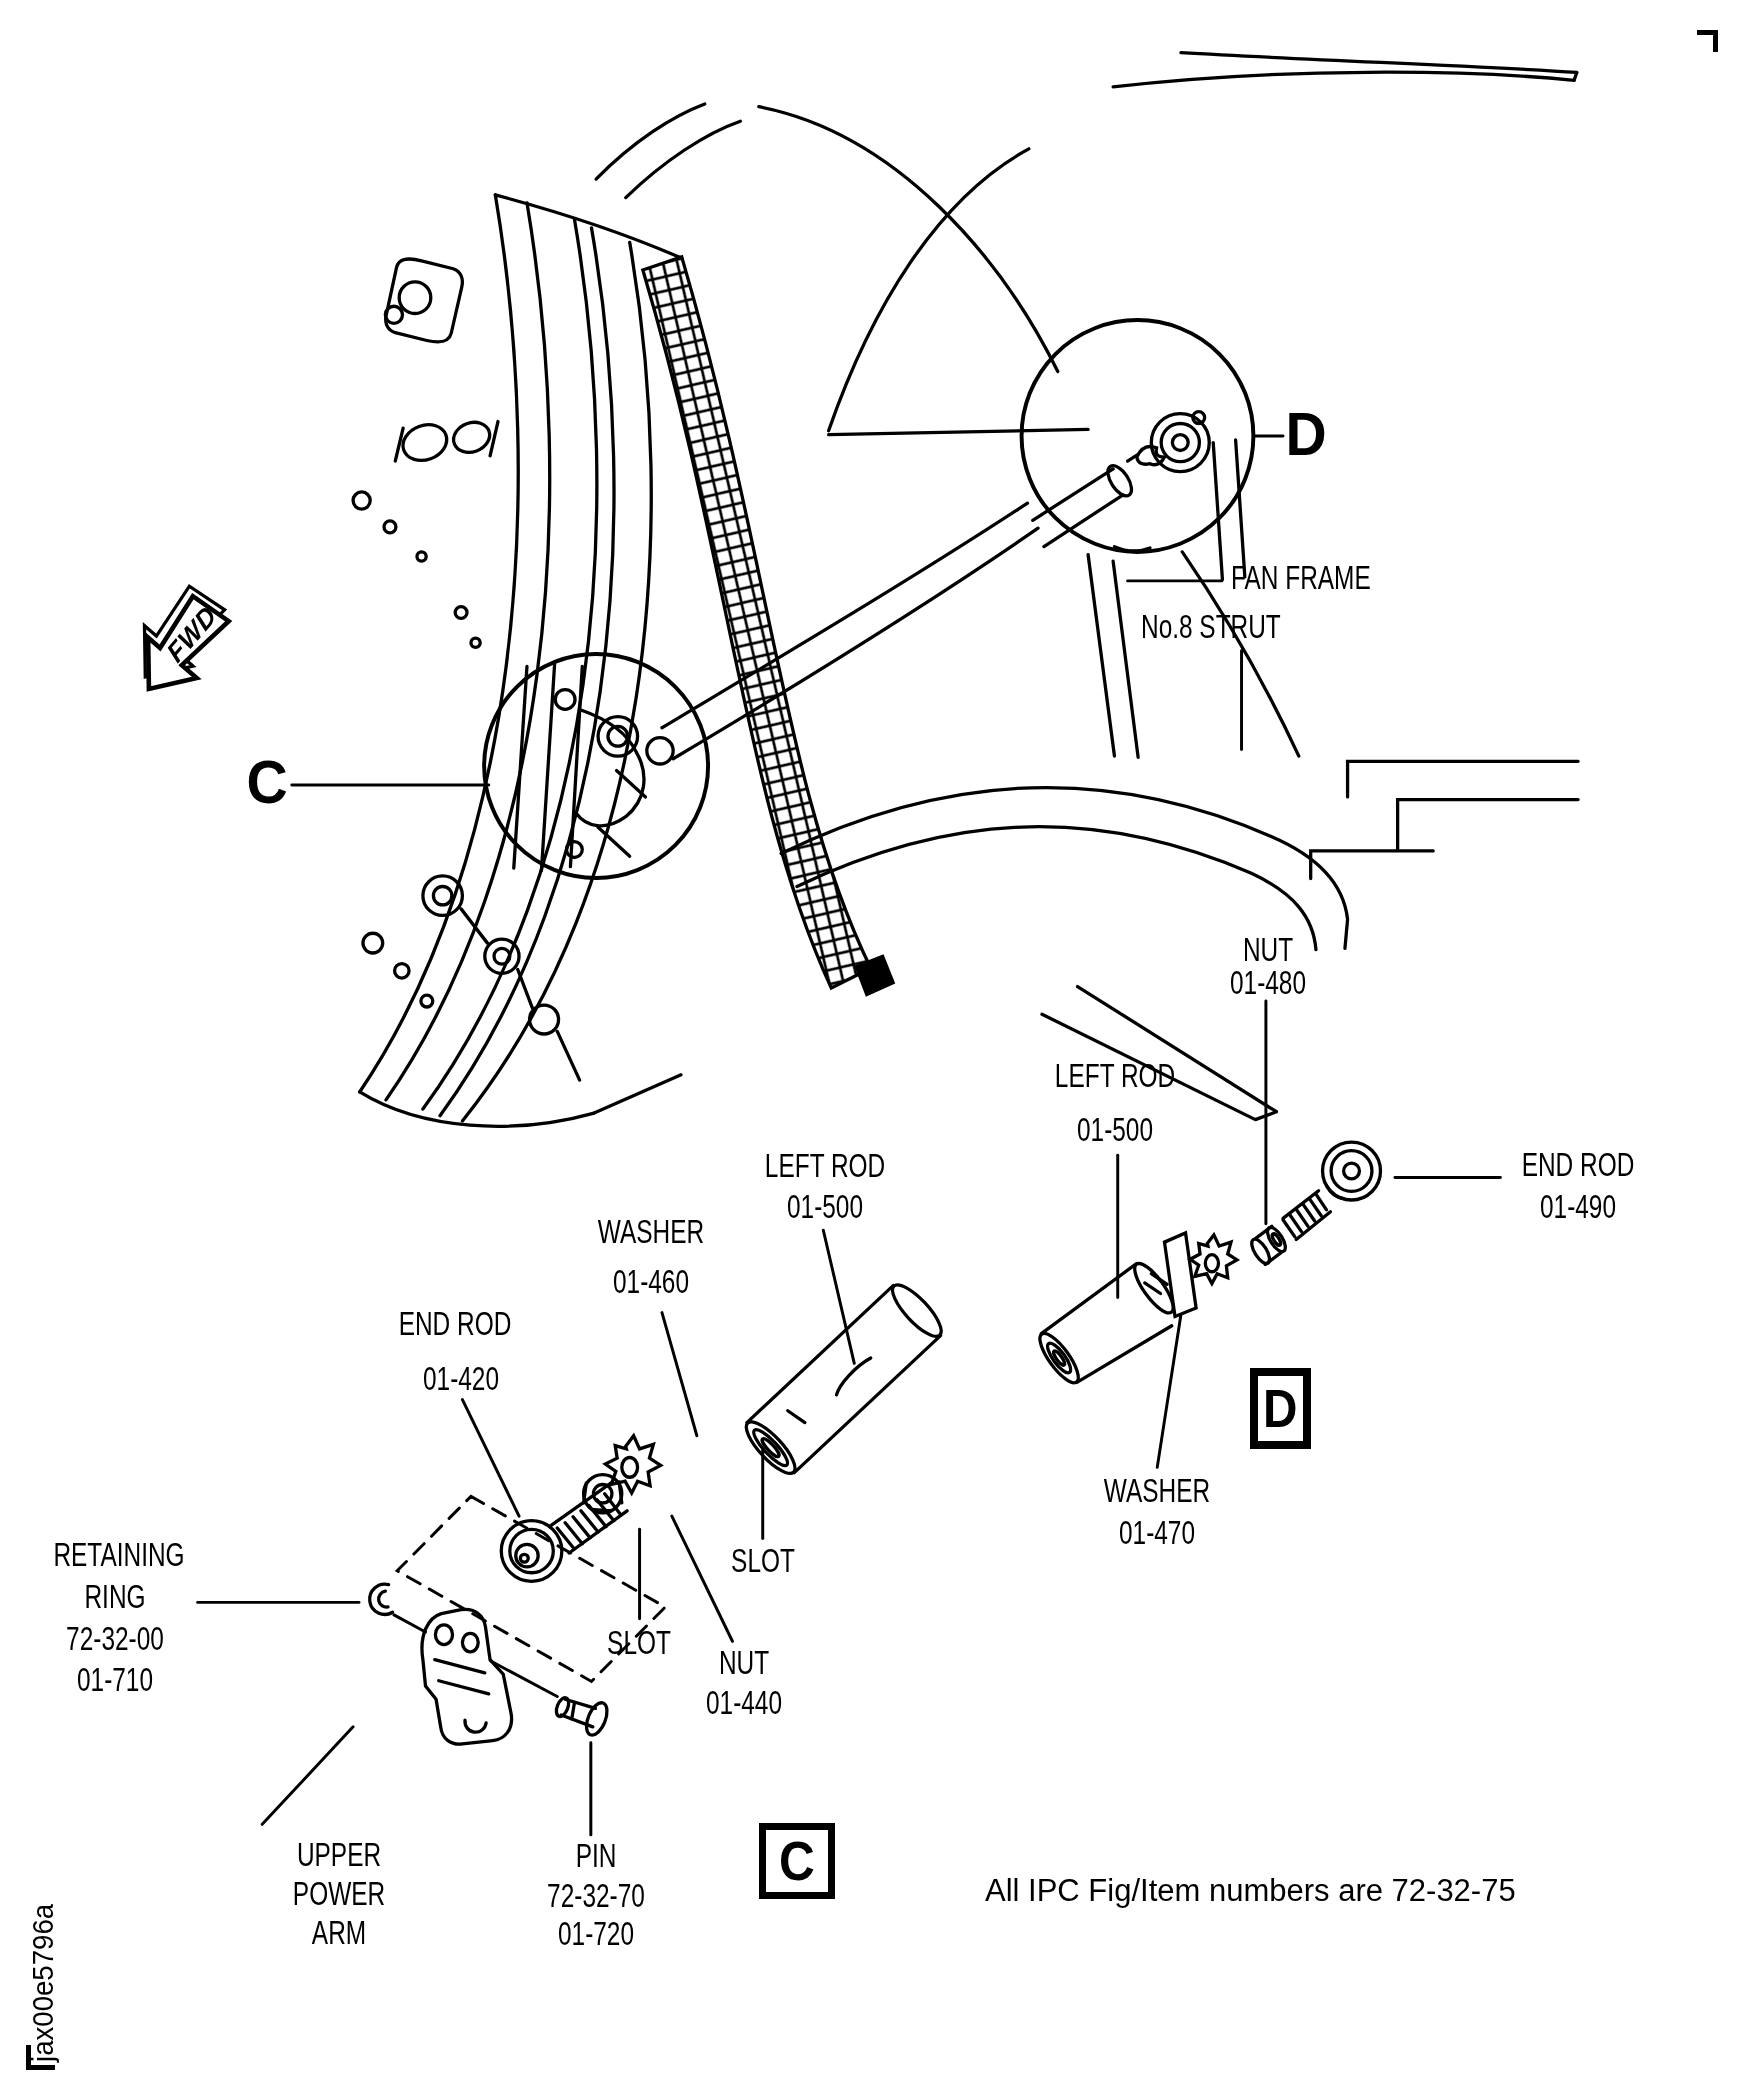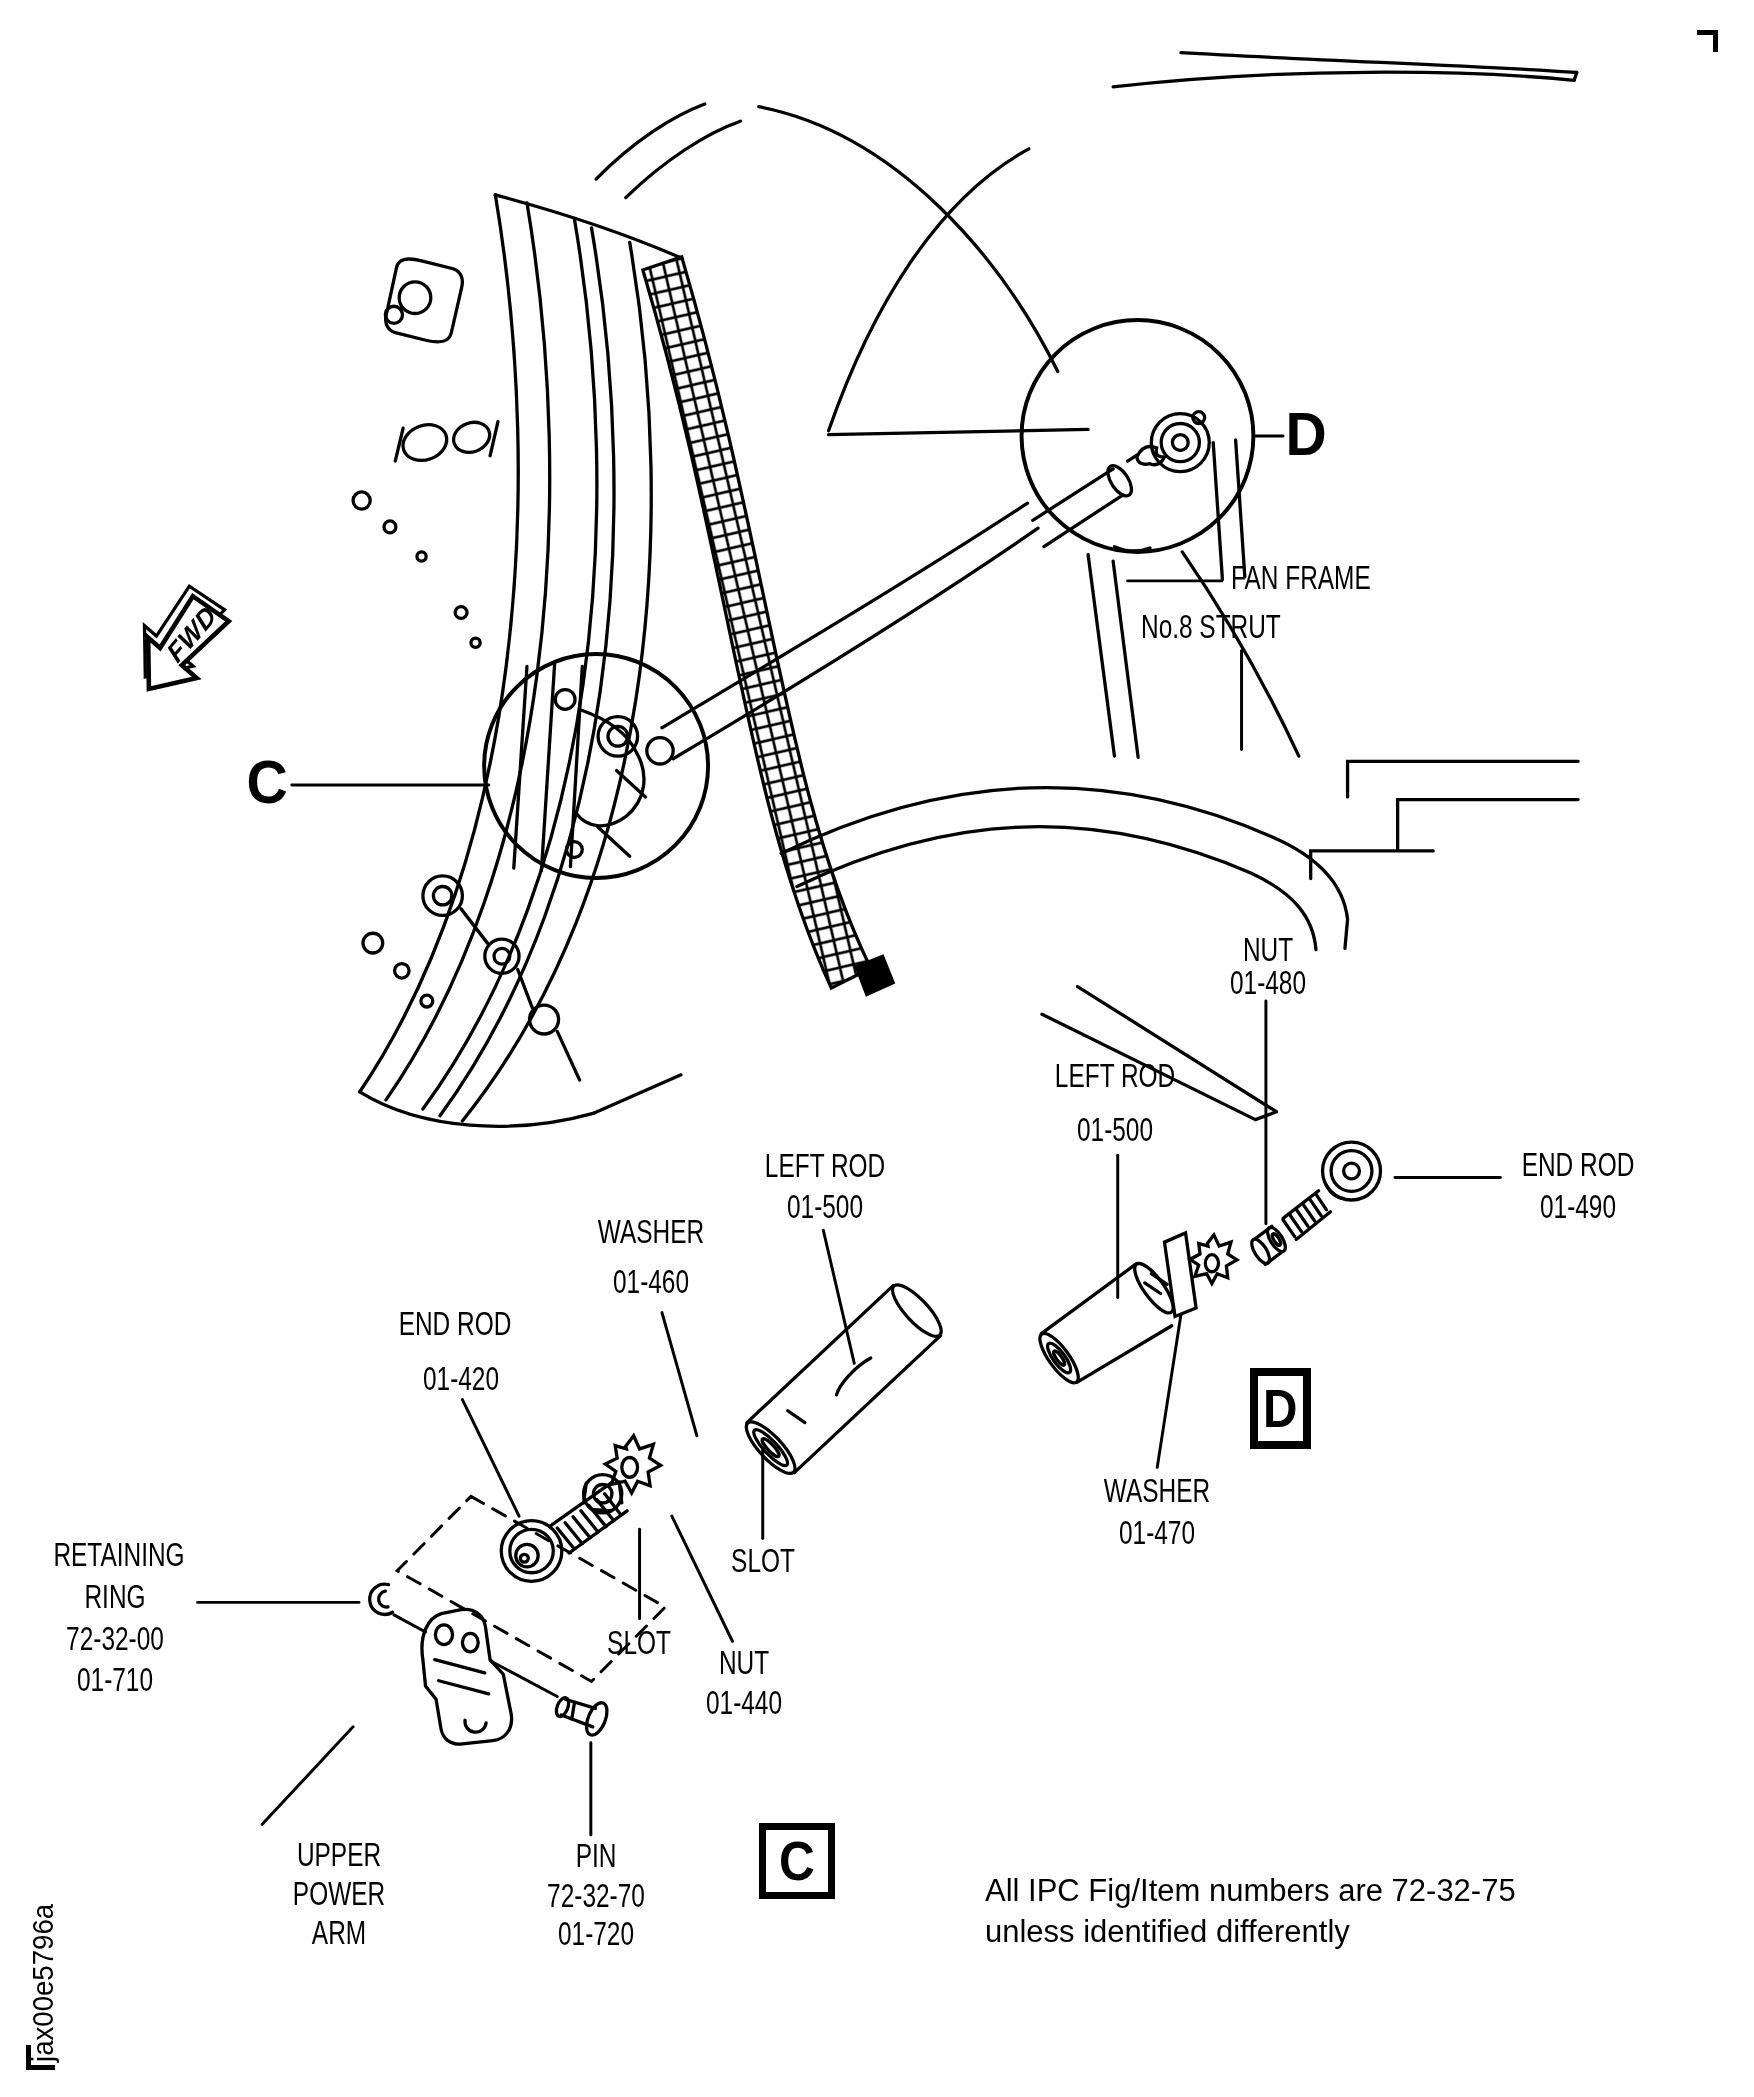--- a/index.html
+++ b/index.html
@@ -8,21 +8,21 @@
   #art{position:absolute;left:0;top:0;}
   .lbl{position:absolute;font-size:33px;line-height:1.0;white-space:nowrap;
        transform:translateX(-50%) scaleX(0.74);transform-origin:center top;}
   .lbl-left{position:absolute;font-size:33px;line-height:1.0;white-space:nowrap;
        transform:scaleX(0.74);transform-origin:left top;}
   .big-letter{position:absolute;font-size:62px;font-weight:bold;line-height:1.0;
        transform:translateX(-50%) scaleX(0.92);transform-origin:center top;}
   .boxletter{position:absolute;box-sizing:border-box;border:7.2px solid #000;
        display:flex;align-items:center;justify-content:center;font-weight:bold;}
   .boxletter span{transform:scaleX(0.9);}
-  .note{position:absolute;font-size:31px;line-height:1.33;white-space:nowrap;}
+  .note{position:absolute;font-size:31px;line-height:1.33;white-space:nowrap;text-align:right;}
   .side-code{position:absolute;left:26px;top:2062px;font-size:30px;white-space:nowrap;
        transform:rotate(-90deg) scaleX(0.92);transform-origin:0 0;}
   .cmark{position:absolute;background:#000;}
 </style>
 </head>
 <body>
 
 <div id="page">
 
   <svg id="art" width="1754" height="2097" viewBox="0 0 2663 3184">
@@ -279,21 +279,20 @@
 
   <div class="boxletter" style="left:759px;top:1823px;width:76px;height:76px;font-size:55px;">
     <span>C</span>
   </div>
   <div class="boxletter" style="left:1250px;top:1368px;width:61px;height:81px;border-width:8px;font-size:53px;">
     <span>D</span>
   </div>
 
   <div class="note" style="left:985px;top:1870px;">
     <div>All IPC Fig/Item numbers are 72-32-75</div>
-    <div>unless identified differently</div>
   </div>
 
   <div class="side-code">jax00e5796a</div>
 
   <div class="cmark" style="left:1697px;top:30px;width:21px;height:4.6px;"></div>
   <div class="cmark" style="left:1713px;top:30px;width:4.6px;height:22.4px;"></div>
   <div class="cmark" style="left:26px;top:2045px;width:4.6px;height:25px;"></div>
   <div class="cmark" style="left:26px;top:2065px;width:29px;height:4.6px;"></div>
 
 </div>

